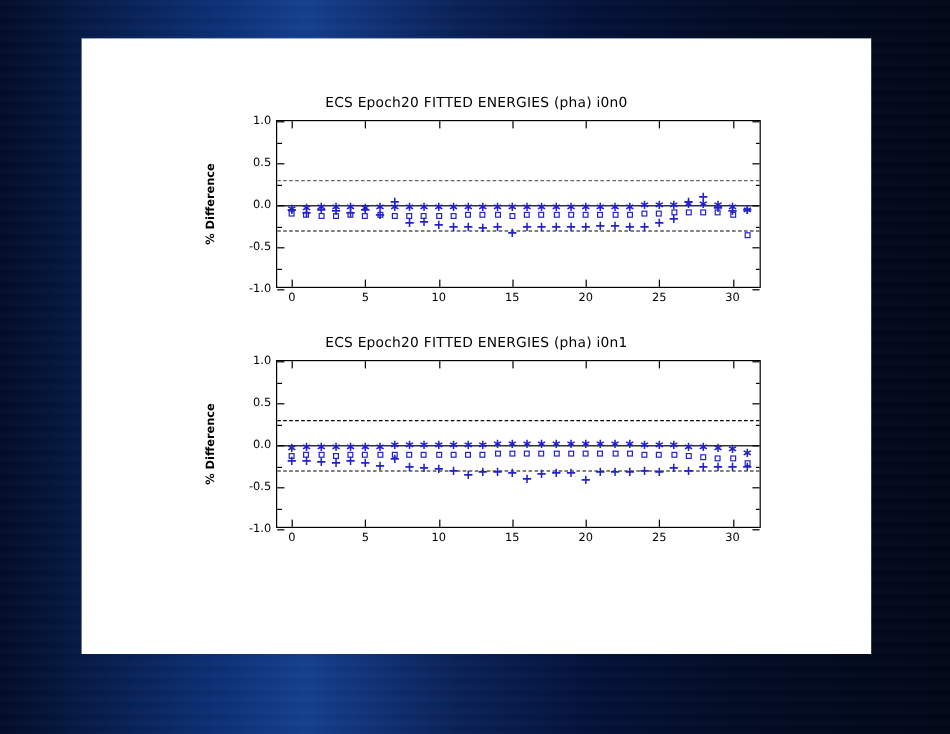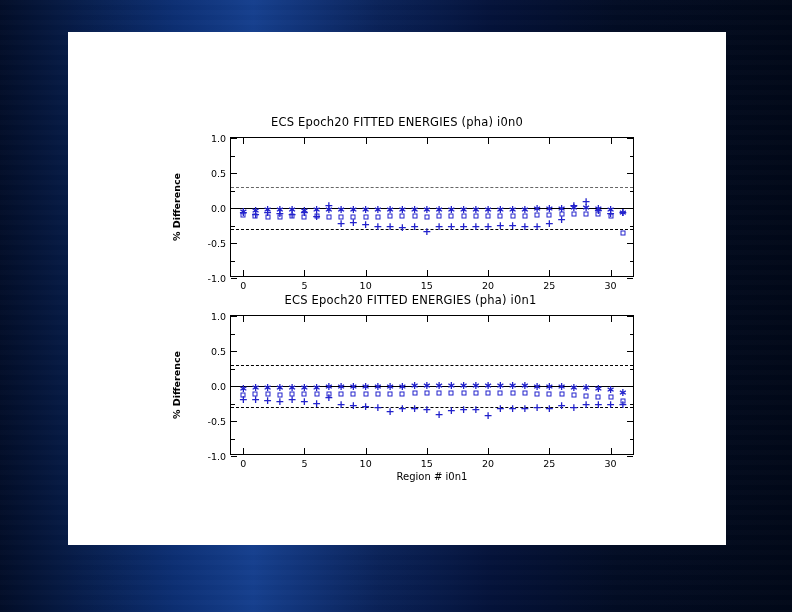--- a/index.html
+++ b/index.html
@@ -41,22 +41,22 @@
     width: 658px;
     height: 513px;
     background: #ffffff;
     z-index: 2;
   }
   .plot-wrap {
     position: absolute;
     left: 0;
     width: 658px;
   }
-  #plot0 { top: 46px; height: 210px; margin-top: 37px; }
-  #plot1 { top: 261px; height: 210px; padding-left: 27px; }
+  #plot0 { top: 46px; height: 210px; }
+  #plot1 { top: 246px; height: 210px; }
 
   .chart-title {
     position: absolute;
     top: 0px;
     left: 0;
     width: 100%;
     text-align: center;
     font-family: "DejaVu Sans", sans-serif;
     font-size: 11.5px;
     color: #000000;
@@ -476,17 +476,16 @@
           <div class="xtick" style="left: 257.091px;"></div>
           <div class="xtick top" style="left: 257.091px;"></div>
           <div class="xlab" style="left: 257.091px;">20</div>
           <div class="xtick" style="left: 318.303px;"></div>
           <div class="xtick top" style="left: 318.303px;"></div>
           <div class="xlab" style="left: 318.303px;">25</div>
           <div class="xtick" style="left: 379.515px;"></div>
           <div class="xtick top" style="left: 379.515px;"></div>
           <div class="xlab" style="left: 379.515px;">30</div>
         </div>
-      <div class="axis-title-x">Region # i0n1</div>
     </div>
 
   </div>
 </div>
 
 </body></html>

